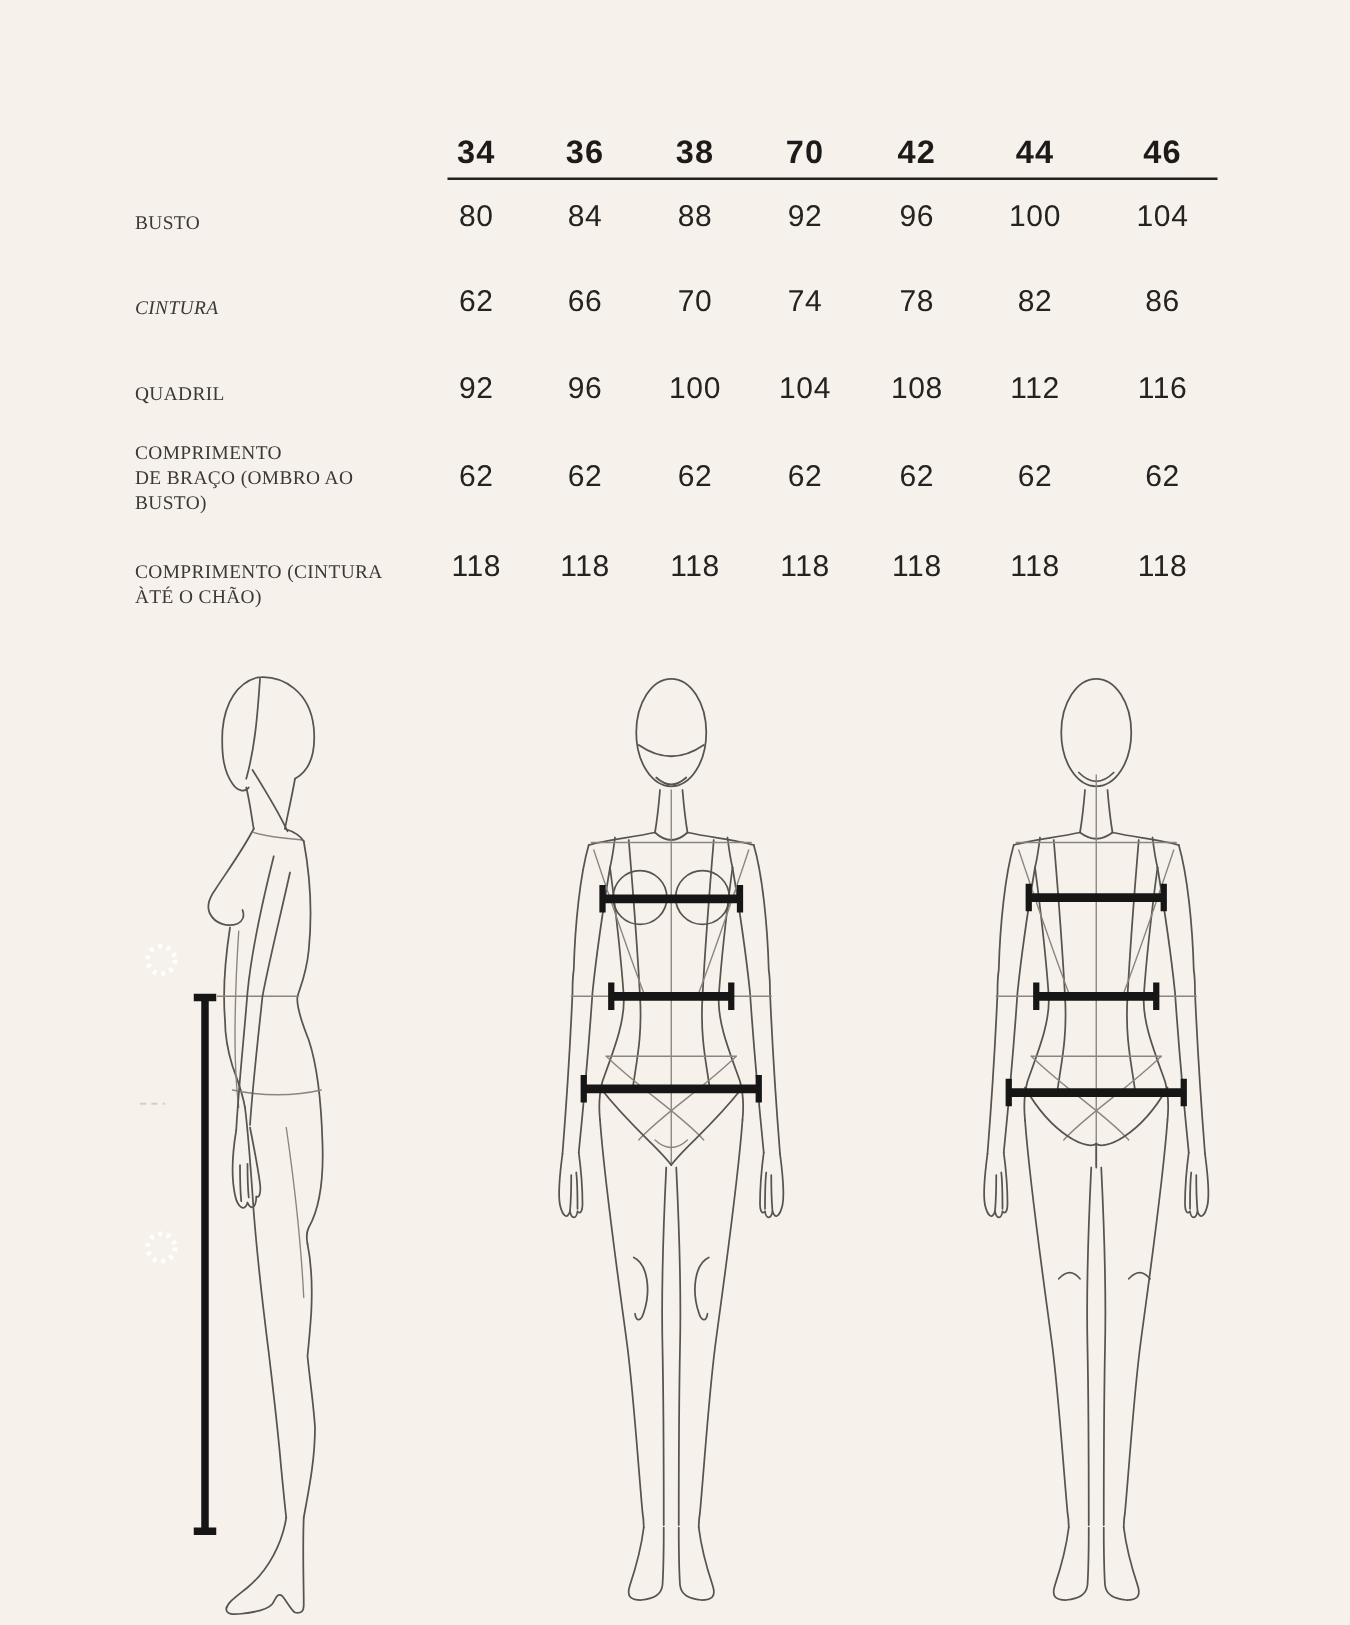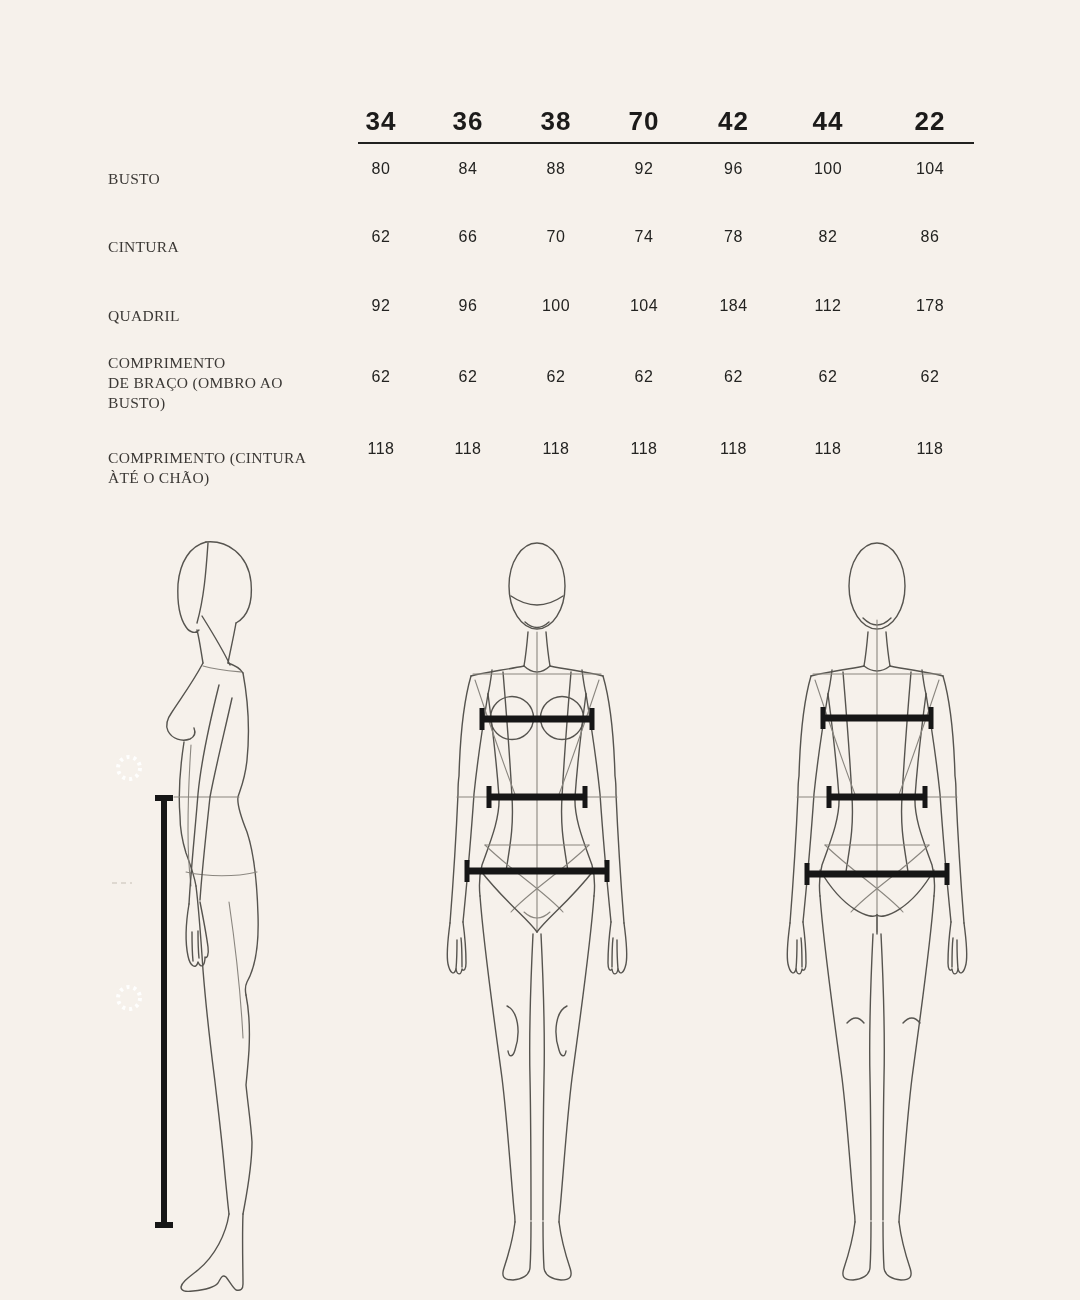--- a/index.html
+++ b/index.html
@@ -4,21 +4,21 @@
 <style>
   html,body{margin:0;padding:0;}
   body{background:#f6f1eb;font-family:"Liberation Sans",sans-serif;}
   .page{position:relative;width:1080px;height:1300px;background:#f6f1eb;overflow:hidden;margin:0 auto;padding-left:20px;}
 
   
   .size-table{position:absolute;left:0;top:0;width:1080px;height:520px;}
   .vgrid{position:absolute;left:338px;width:645px;display:grid;
          grid-template-columns:86px 88px 88px 88px 91px 98px 106px;}
   .hcell{text-align:center;font-size:26px;font-weight:700;color:#1c1b1a;letter-spacing:1px;}
-  .vcell{text-align:center;font-size:16px;color:#232321;letter-spacing:.5px;}
+  .vcell{text-align:center;font-size:24px;color:#232321;letter-spacing:.5px;}
   .rule{position:absolute;left:358px;top:142px;width:616px;height:2px;background:#21211f;}
   .rlabel{position:absolute;left:108px;width:250px;font-family:"Liberation Serif",serif;
           font-size:15.5px;line-height:20px;color:#3b3835;letter-spacing:.3px;}
 
   
   .figs{position:absolute;left:0;top:520px;}
   .ln{fill:none;stroke:#56544f;stroke-width:1.4;stroke-linecap:round;stroke-linejoin:round;}
   .lt{fill:none;stroke:#8a867f;stroke-width:1.1;stroke-linecap:round;}
   .bar{fill:none;stroke:#161616;stroke-width:7;stroke-linecap:butt;}
   .cap{fill:none;stroke:#161616;stroke-width:5;stroke-linecap:butt;}
@@ -31,59 +31,59 @@
 <div class="page">
 
   <div class="size-table">
     <div class="vgrid" style="top:106px;">
         <div class="hcell">34</div>
         <div class="hcell">36</div>
         <div class="hcell">38</div>
         <div class="hcell">70</div>
         <div class="hcell">42</div>
         <div class="hcell">44</div>
-        <div class="hcell">22</div>
+        <div class="hcell">46</div>
       </div>
     <div class="rule"></div>
     <div id="rows-host">
         <div class="rlabel" style="top: 169px;">
           <div>BUSTO</div>
         </div>
         <div class="vgrid" style="top: 160px;">
           <div class="vcell">80</div>
           <div class="vcell">84</div>
           <div class="vcell">88</div>
           <div class="vcell">92</div>
           <div class="vcell">96</div>
           <div class="vcell">100</div>
           <div class="vcell">104</div>
         </div>
-        <div class="rlabel" style="top: 237px;">
+        <div class="rlabel" style="top: 237px; font-style: italic;">
           <div>CINTURA</div>
         </div>
         <div class="vgrid" style="top: 228px;">
           <div class="vcell">62</div>
           <div class="vcell">66</div>
           <div class="vcell">70</div>
           <div class="vcell">74</div>
           <div class="vcell">78</div>
           <div class="vcell">82</div>
           <div class="vcell">86</div>
         </div>
         <div class="rlabel" style="top: 306px;">
           <div>QUADRIL</div>
         </div>
         <div class="vgrid" style="top: 297px;">
           <div class="vcell">92</div>
           <div class="vcell">96</div>
           <div class="vcell">100</div>
           <div class="vcell">104</div>
-          <div class="vcell">184</div>
+          <div class="vcell">108</div>
           <div class="vcell">112</div>
-          <div class="vcell">178</div>
+          <div class="vcell">116</div>
         </div>
         <div class="rlabel" style="top: 353px;">
           <div>COMPRIMENTO</div>
           <div>DE BRAÇO (OMBRO AO</div>
           <div>BUSTO)</div>
         </div>
         <div class="vgrid" style="top: 368px;">
           <div class="vcell">62</div>
           <div class="vcell">62</div>
           <div class="vcell">62</div>

